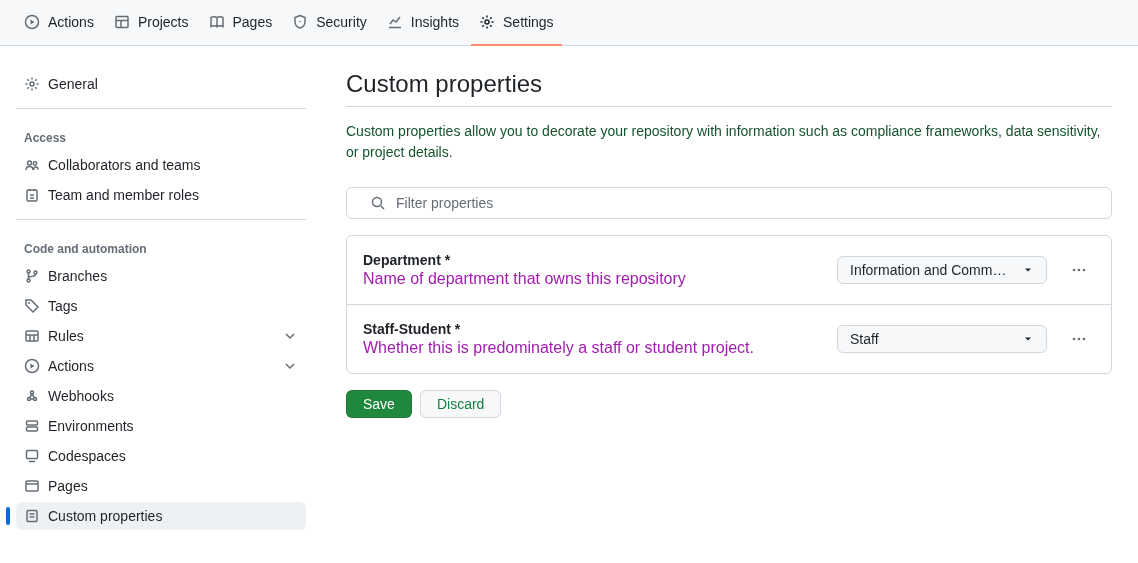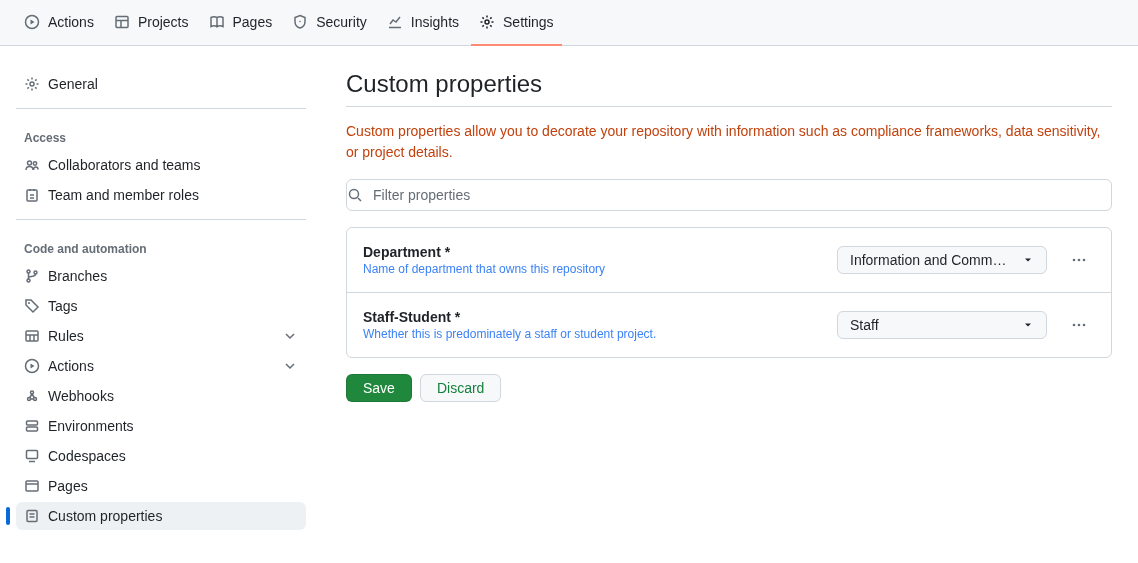--- a/index.html
+++ b/index.html
@@ -94,30 +94,30 @@
     max-width: 790px;
   }
   h1 {
     font-size: 24px;
     font-weight: 400;
     margin: 0 0 8px 0;
     padding-bottom: 8px;
     border-bottom: 1px solid #d0d7de;
   }
   .desc {
-    color: #c2410c;
-    margin: 14px 0 16px 0;
+    color: #14532d;
+    margin: 14px 0 24px 0;
     line-height: 1.5;
   }
   .search-wrap {
     display: flex;
     align-items: center;
     border: 1px solid #d0d7de;
     border-radius: 6px;
-    padding: 6px 0;
+    padding: 6px 23px;
     gap: 8px;
     color: #656d76;
     margin-bottom: 16px;
   }
   .search-wrap input {
     border: none;
     outline: none;
     flex: 1;
     font-size: 14px;
     color: #1f2328;
@@ -138,22 +138,22 @@
   }
   .row + .row { border-top: 1px solid #d0d7de; }
   .row-label {
     flex: 1;
   }
   .row-title {
     font-weight: 600;
     font-size: 14px;
   }
   .row-sub {
-    color: #3b82f6;
-    font-size: 12px;
+    color: #a21caf;
+    font-size: 16px;
     margin-top: 2px;
   }
   .select {
     display: flex;
     align-items: center;
     justify-content: space-between;
     width: 210px;
     background: #f6f8fa;
     border: 1px solid #d0d7de;
     border-radius: 6px;

